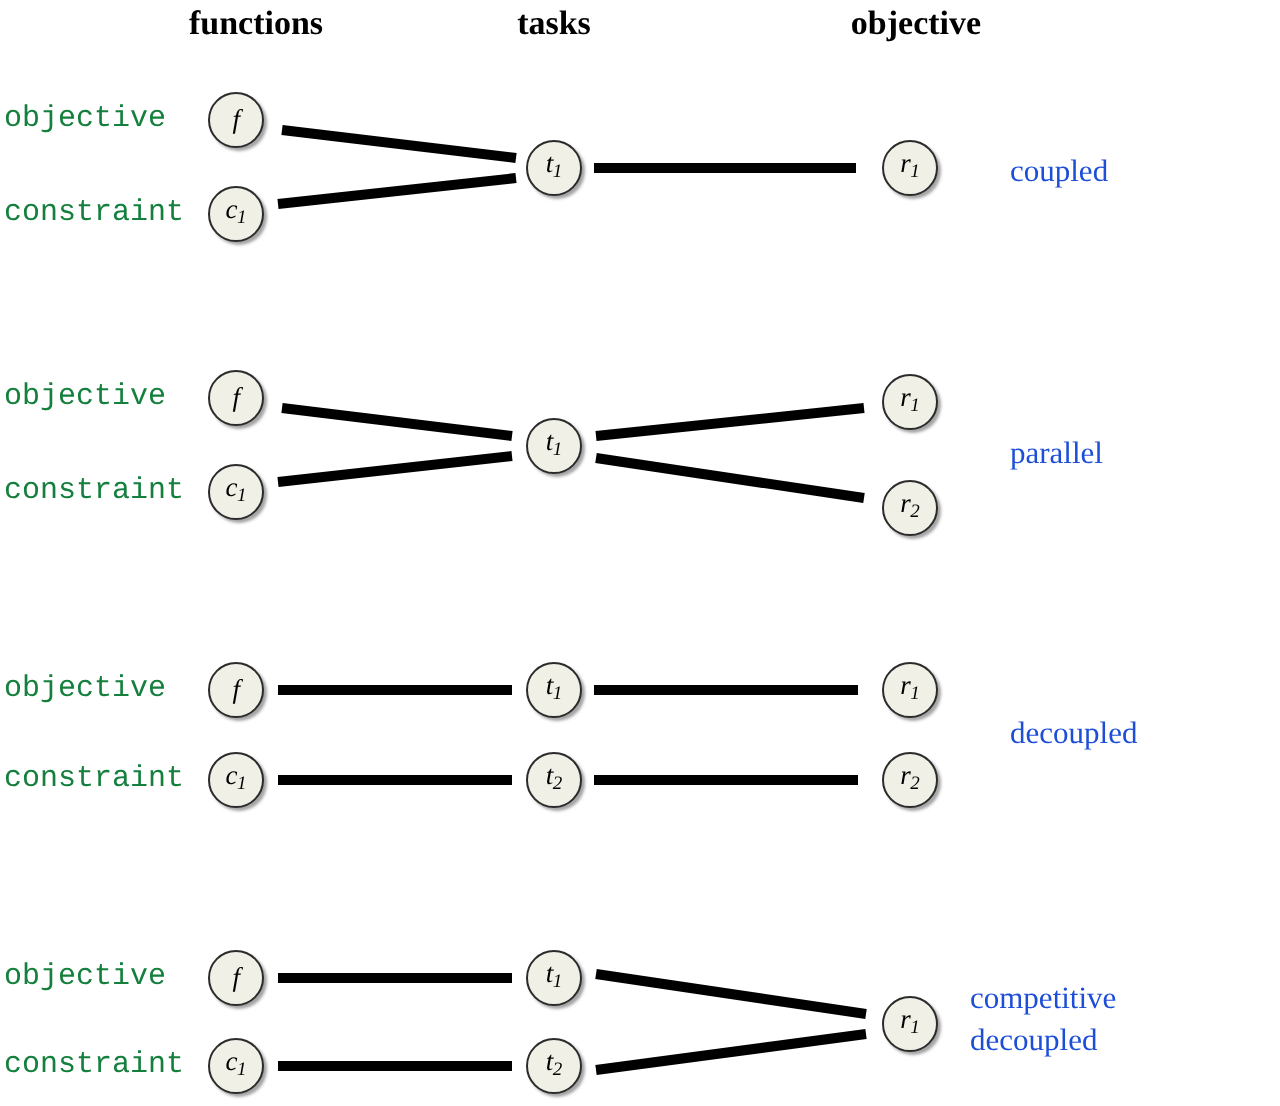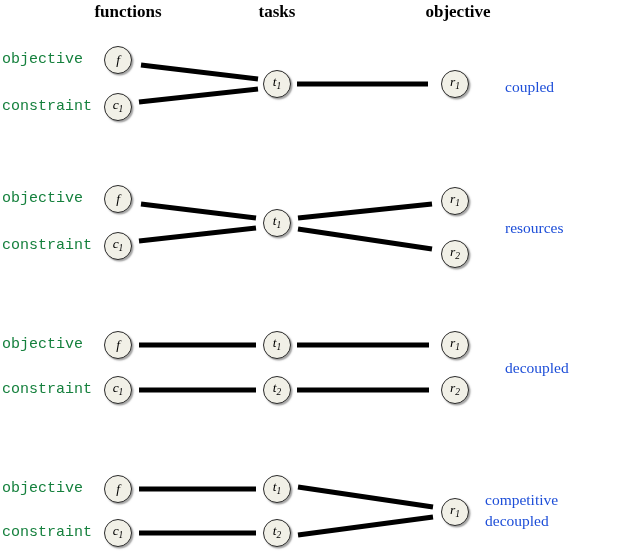--- a/index.html
+++ b/index.html
@@ -162,21 +162,21 @@
       <div class="node" style="left: 277px; top: 223px;">
         <span class="node-label">t<span class="sub">1</span></span>
       </div>
       <div class="node" style="left: 455px; top: 201px;">
         <span class="node-label">r<span class="sub">1</span></span>
       </div>
       <div class="node" style="left: 455px; top: 254px;">
         <span class="node-label">r<span class="sub">2</span></span>
       </div>
       <div class="caption" style="left: 505px; top: 227px;">
-        <span class="cap-line">resources</span>
+        <span class="cap-line">parallel</span>
       </div>
       <div class="side-label" style="left: 2px; top: 345px;">objective</div>
       <div class="side-label" style="left: 2px; top: 390px;">constraint</div>
       <div class="node" style="left: 118px; top: 345px;">
         <span class="node-label">f</span>
       </div>
       <div class="node" style="left: 118px; top: 390px;">
         <span class="node-label">c<span class="sub">1</span></span>
       </div>
       <div class="node" style="left: 277px; top: 345px;">

